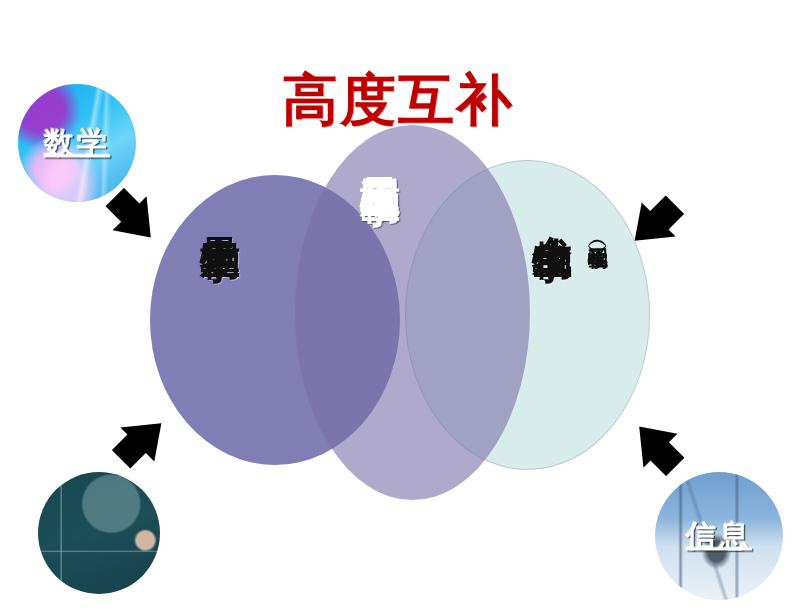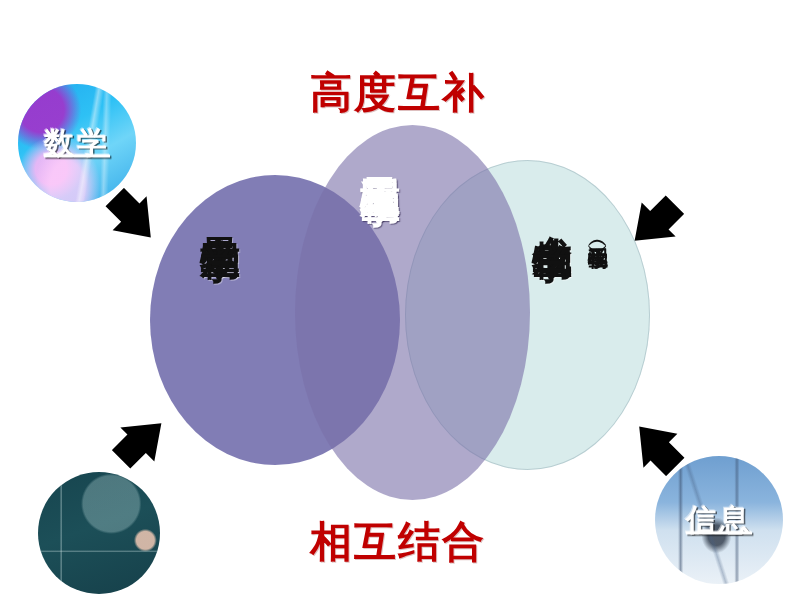--- a/index.html
+++ b/index.html
@@ -15,21 +15,21 @@
     width: 796px;
     height: 613px;
     background: #ffffff;
     overflow: hidden;
   }
 
   
   .headline {
     position: absolute;
     color: #c00000;
-    font-size: 42px;
+    font-size: 56px;
     font-weight: 700;
     letter-spacing: 2px;
     line-height: 1;
     white-space: nowrap;
     text-shadow: 1px 1px 0 rgba(120,0,0,.25);
   }
   #headline-top   { left: 0; right: 0; top: 72px;  text-align: center; }
   #headline-bottom{ left: 0; right: 0; top: 521px; text-align: center; }
 
   
@@ -163,21 +163,21 @@
   #circle-phys .photo-fill::after {
     content:"";
     position:absolute; inset:0;
     background:
       linear-gradient(90deg, rgba(215,235,235,0) 18%, rgba(215,235,235,.45) 19%, rgba(215,235,235,0) 20%),
       linear-gradient(0deg, rgba(215,235,235,0) 34%, rgba(215,235,235,.38) 35%, rgba(215,235,235,0) 36%),
       radial-gradient(circle at 88% 56%, rgba(240,200,180,.85) 0 7%, rgba(240,200,180,0) 9%);
   }
 
   
-  #circle-info { left: 655px; top: 456px; width: 128px; height: 128px; }
+  #circle-info { left: 655px; top: 472px; width: 128px; height: 128px; }
   #circle-info .photo-fill {
     background:
       linear-gradient(180deg, #6f9fd0 0%, #8ab4dd 36%, #cfe0ef 58%, #eaf1f7 100%);
   }
   #circle-info .photo-fill::after {
     content:"";
     position:absolute; inset:0;
     background:
       linear-gradient(90deg, rgba(60,80,110,0) 18%, rgba(60,80,110,.55) 20%, rgba(60,80,110,0) 22%),
       linear-gradient(90deg, rgba(60,80,110,0) 62%, rgba(60,80,110,.5) 64%, rgba(60,80,110,0) 66%),
@@ -248,15 +248,14 @@
       <path d="M4 14 L26 14 L26 4 L58 30 L26 52 L26 40 L4 40 Z" fill="#000000" transform="rotate(-45 31 31)"></path>
     </svg>
   </div>
 
   <div class="arrow" id="arrow-br">
     <svg width="62" height="62" viewBox="0 0 62 62" aria-hidden="true">
       <path d="M4 14 L26 14 L26 4 L58 30 L26 52 L26 40 L4 40 Z" fill="#000000" transform="rotate(-135 31 31)"></path>
     </svg>
   </div>
 
-  <div class="headline" id="headline-bottom">相互结合</div>
 
 </div>
 
 </body></html>

